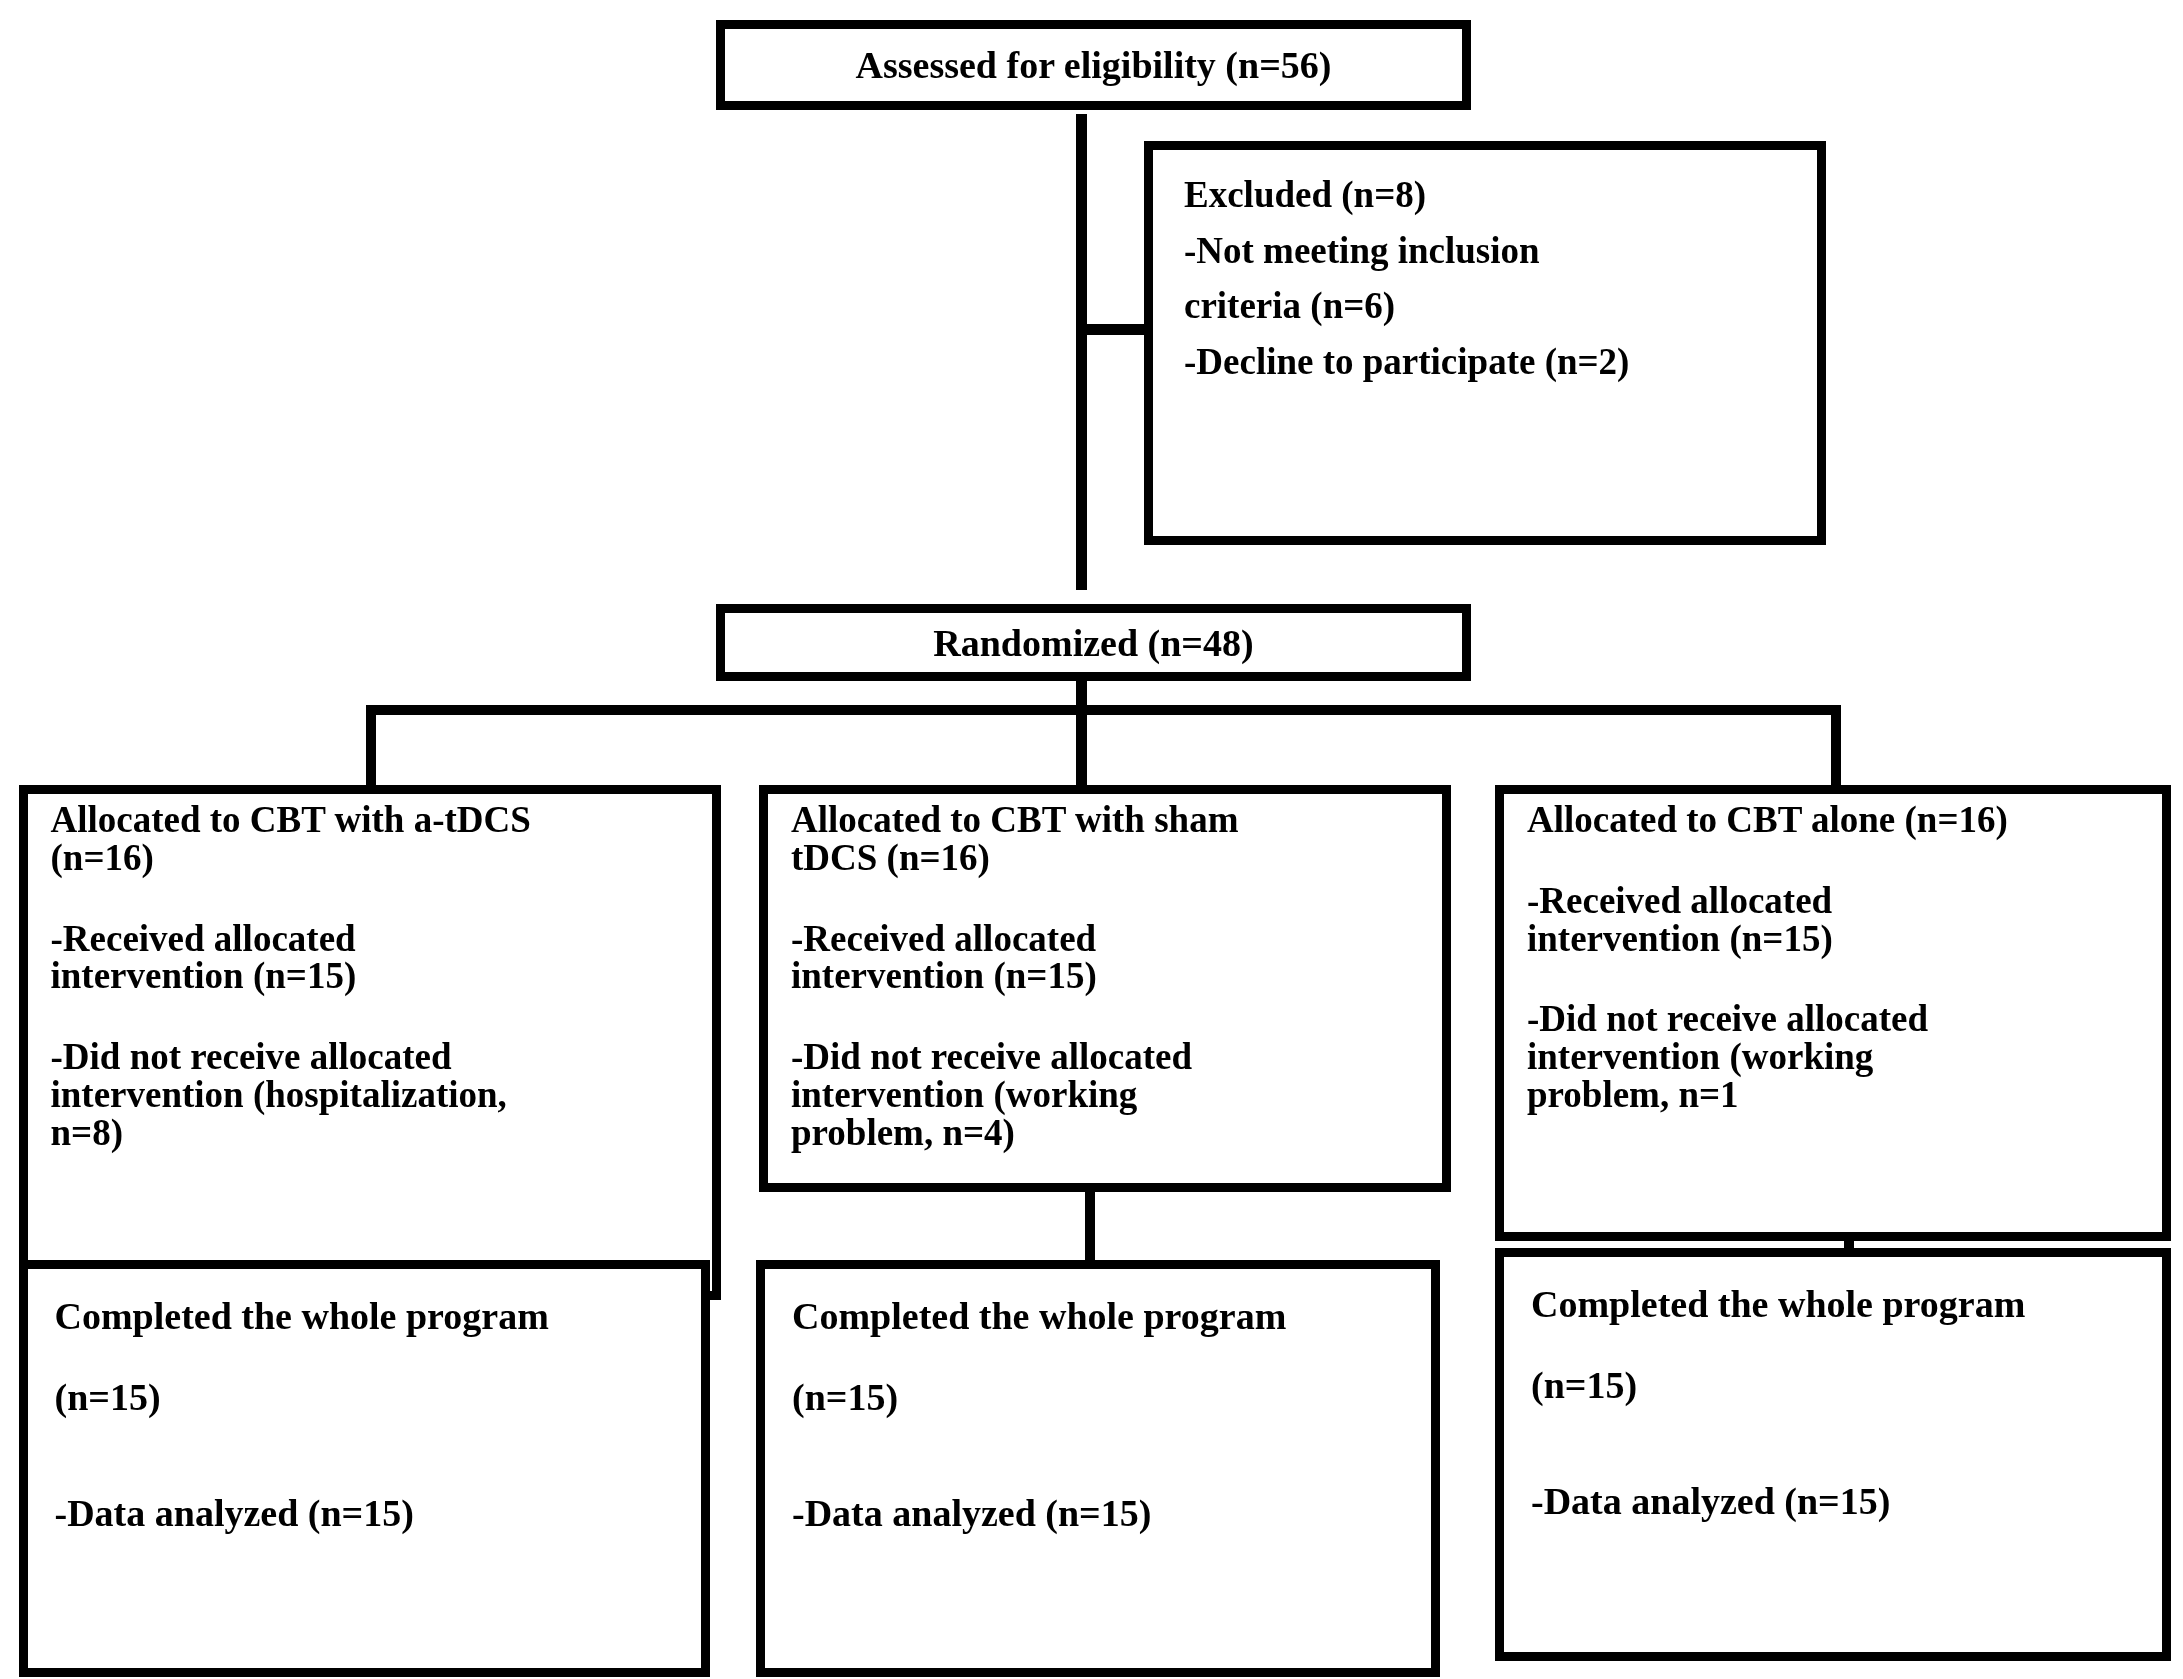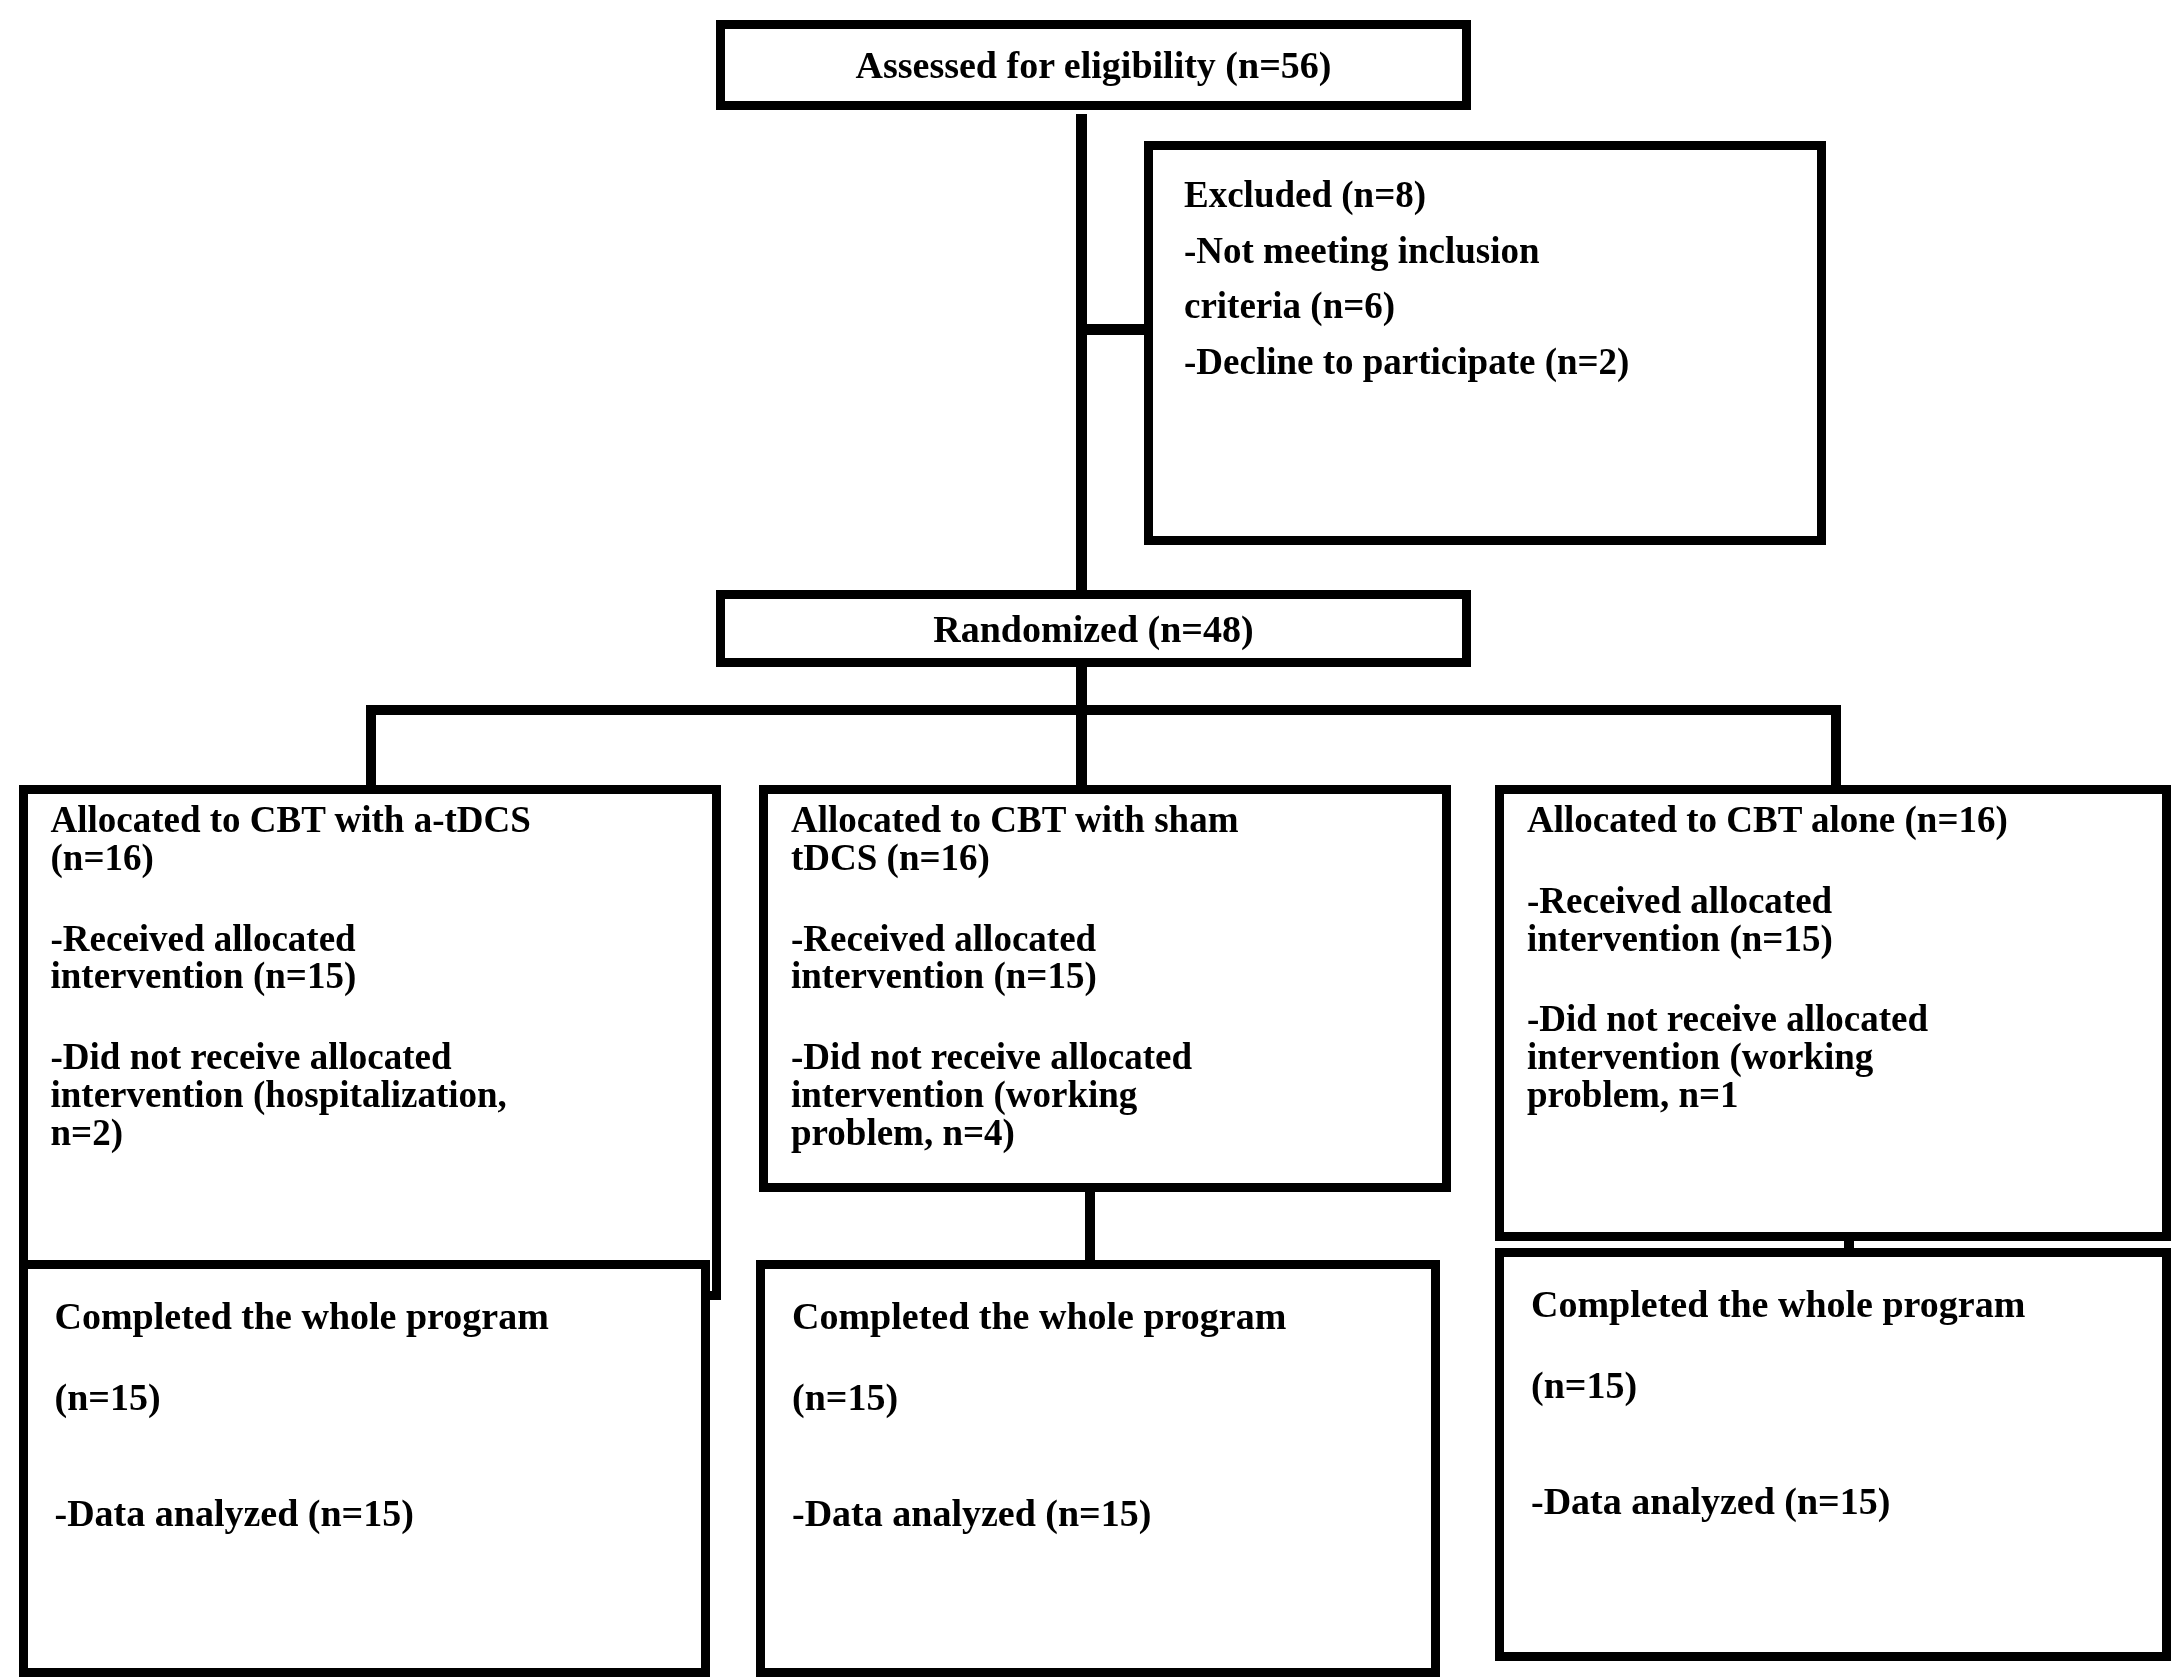--- a/index.html
+++ b/index.html
@@ -20,21 +20,21 @@
   }
   .center-box{
     display:flex;align-items:center;justify-content:center;
     font-size:38px;text-align:center;
   }
   .line{position:absolute;background:#000000;}
   .txt p{margin:0;}
 
   
   .assessed{left:716px;top:20px;width:755px;height:90px;}
-  .randomized{left:716px;top:590px;width:755px;height:77px;}
+  .randomized{left:716px;top:604px;width:755px;height:77px;}
 
   
   .excluded{
     left:1144px;top:141px;width:682px;height:404px;
     font-size:37px;line-height:1.5;padding:17px 31px;
   }
   .excluded .gap{}
 
   
   .alloc{font-size:37px;line-height:1.02;padding:7.1px 23px;}
@@ -94,21 +94,21 @@
     <span>Randomized (n=48)</span>
   </div>
 
   <div class="box txt alloc alloc-left">
     <p>Allocated to CBT with a-tDCS</p>
     <p>(n=16)</p>
     <p class="gap">-Received allocated</p>
     <p>intervention (n=15)</p>
     <p class="gap">-Did not receive allocated</p>
     <p>intervention (hospitalization,</p>
-    <p>n=2)</p>
+    <p>n=8)</p>
   </div>
 
   <div class="box txt alloc alloc-mid">
     <p>Allocated to CBT with sham</p>
     <p>tDCS (n=16)</p>
     <p class="gap">-Received allocated</p>
     <p>intervention (n=15)</p>
     <p class="gap">-Did not receive allocated</p>
     <p>intervention (working</p>
     <p>problem, n=4)</p>

